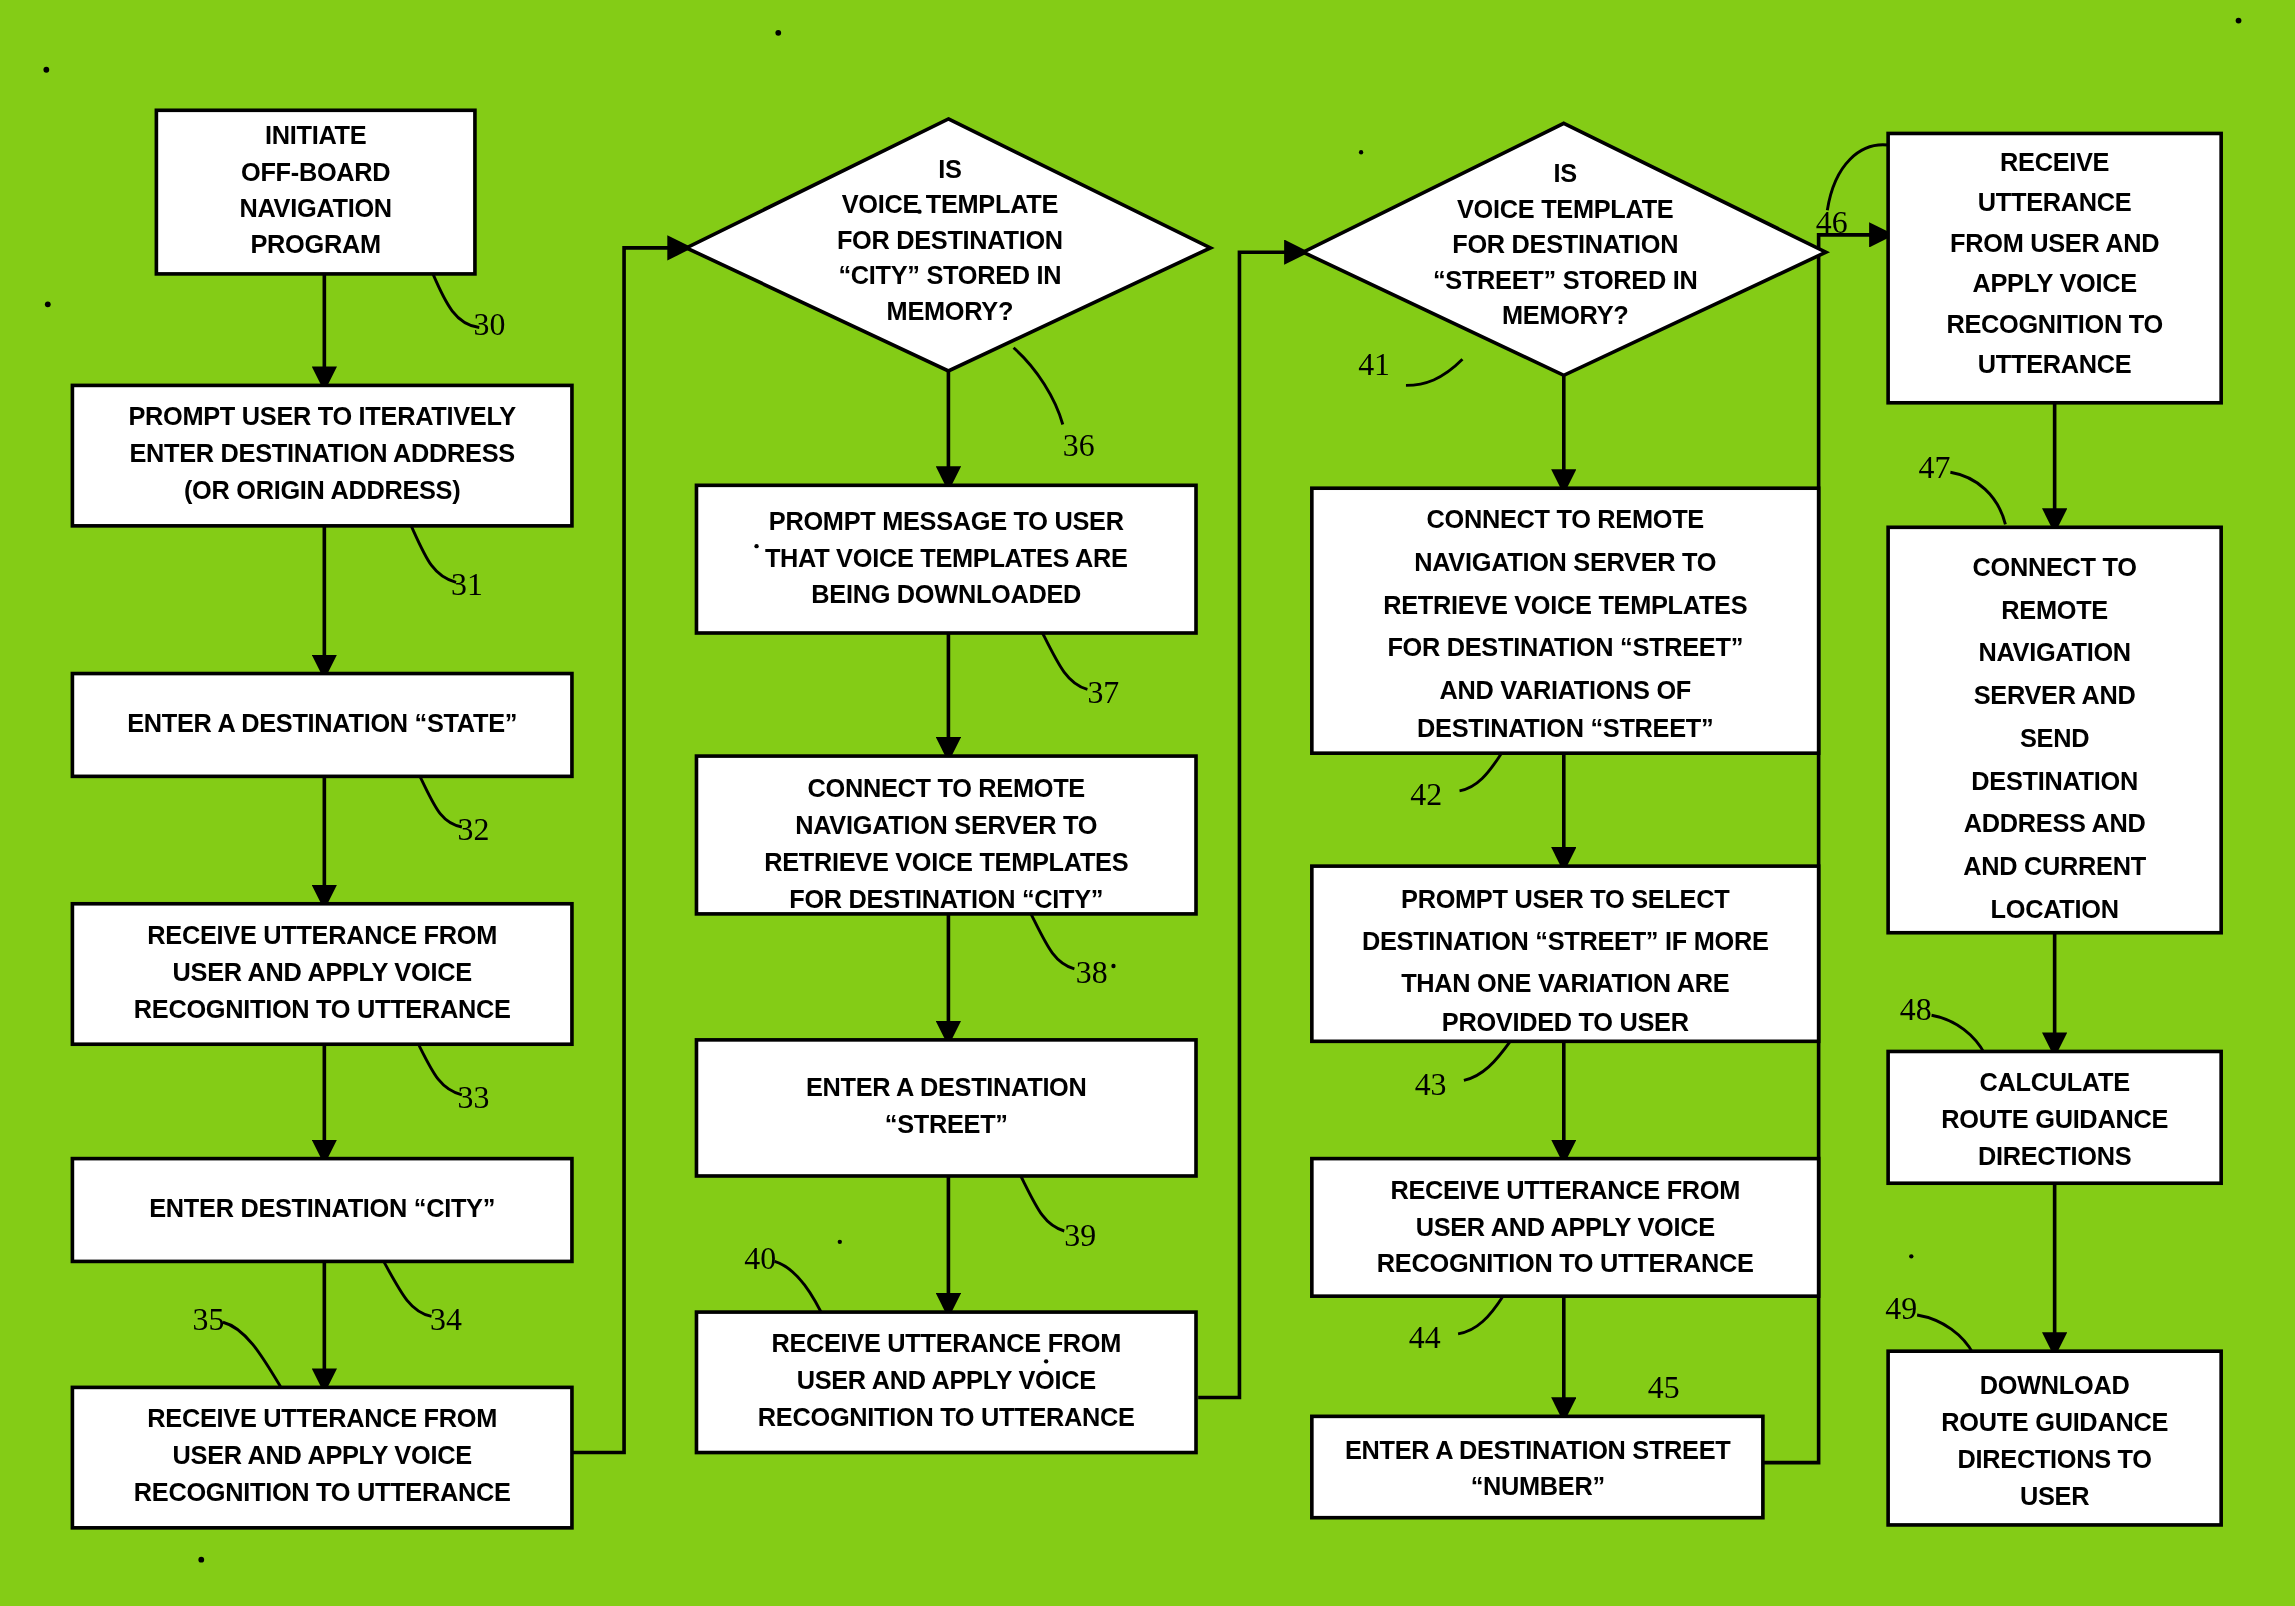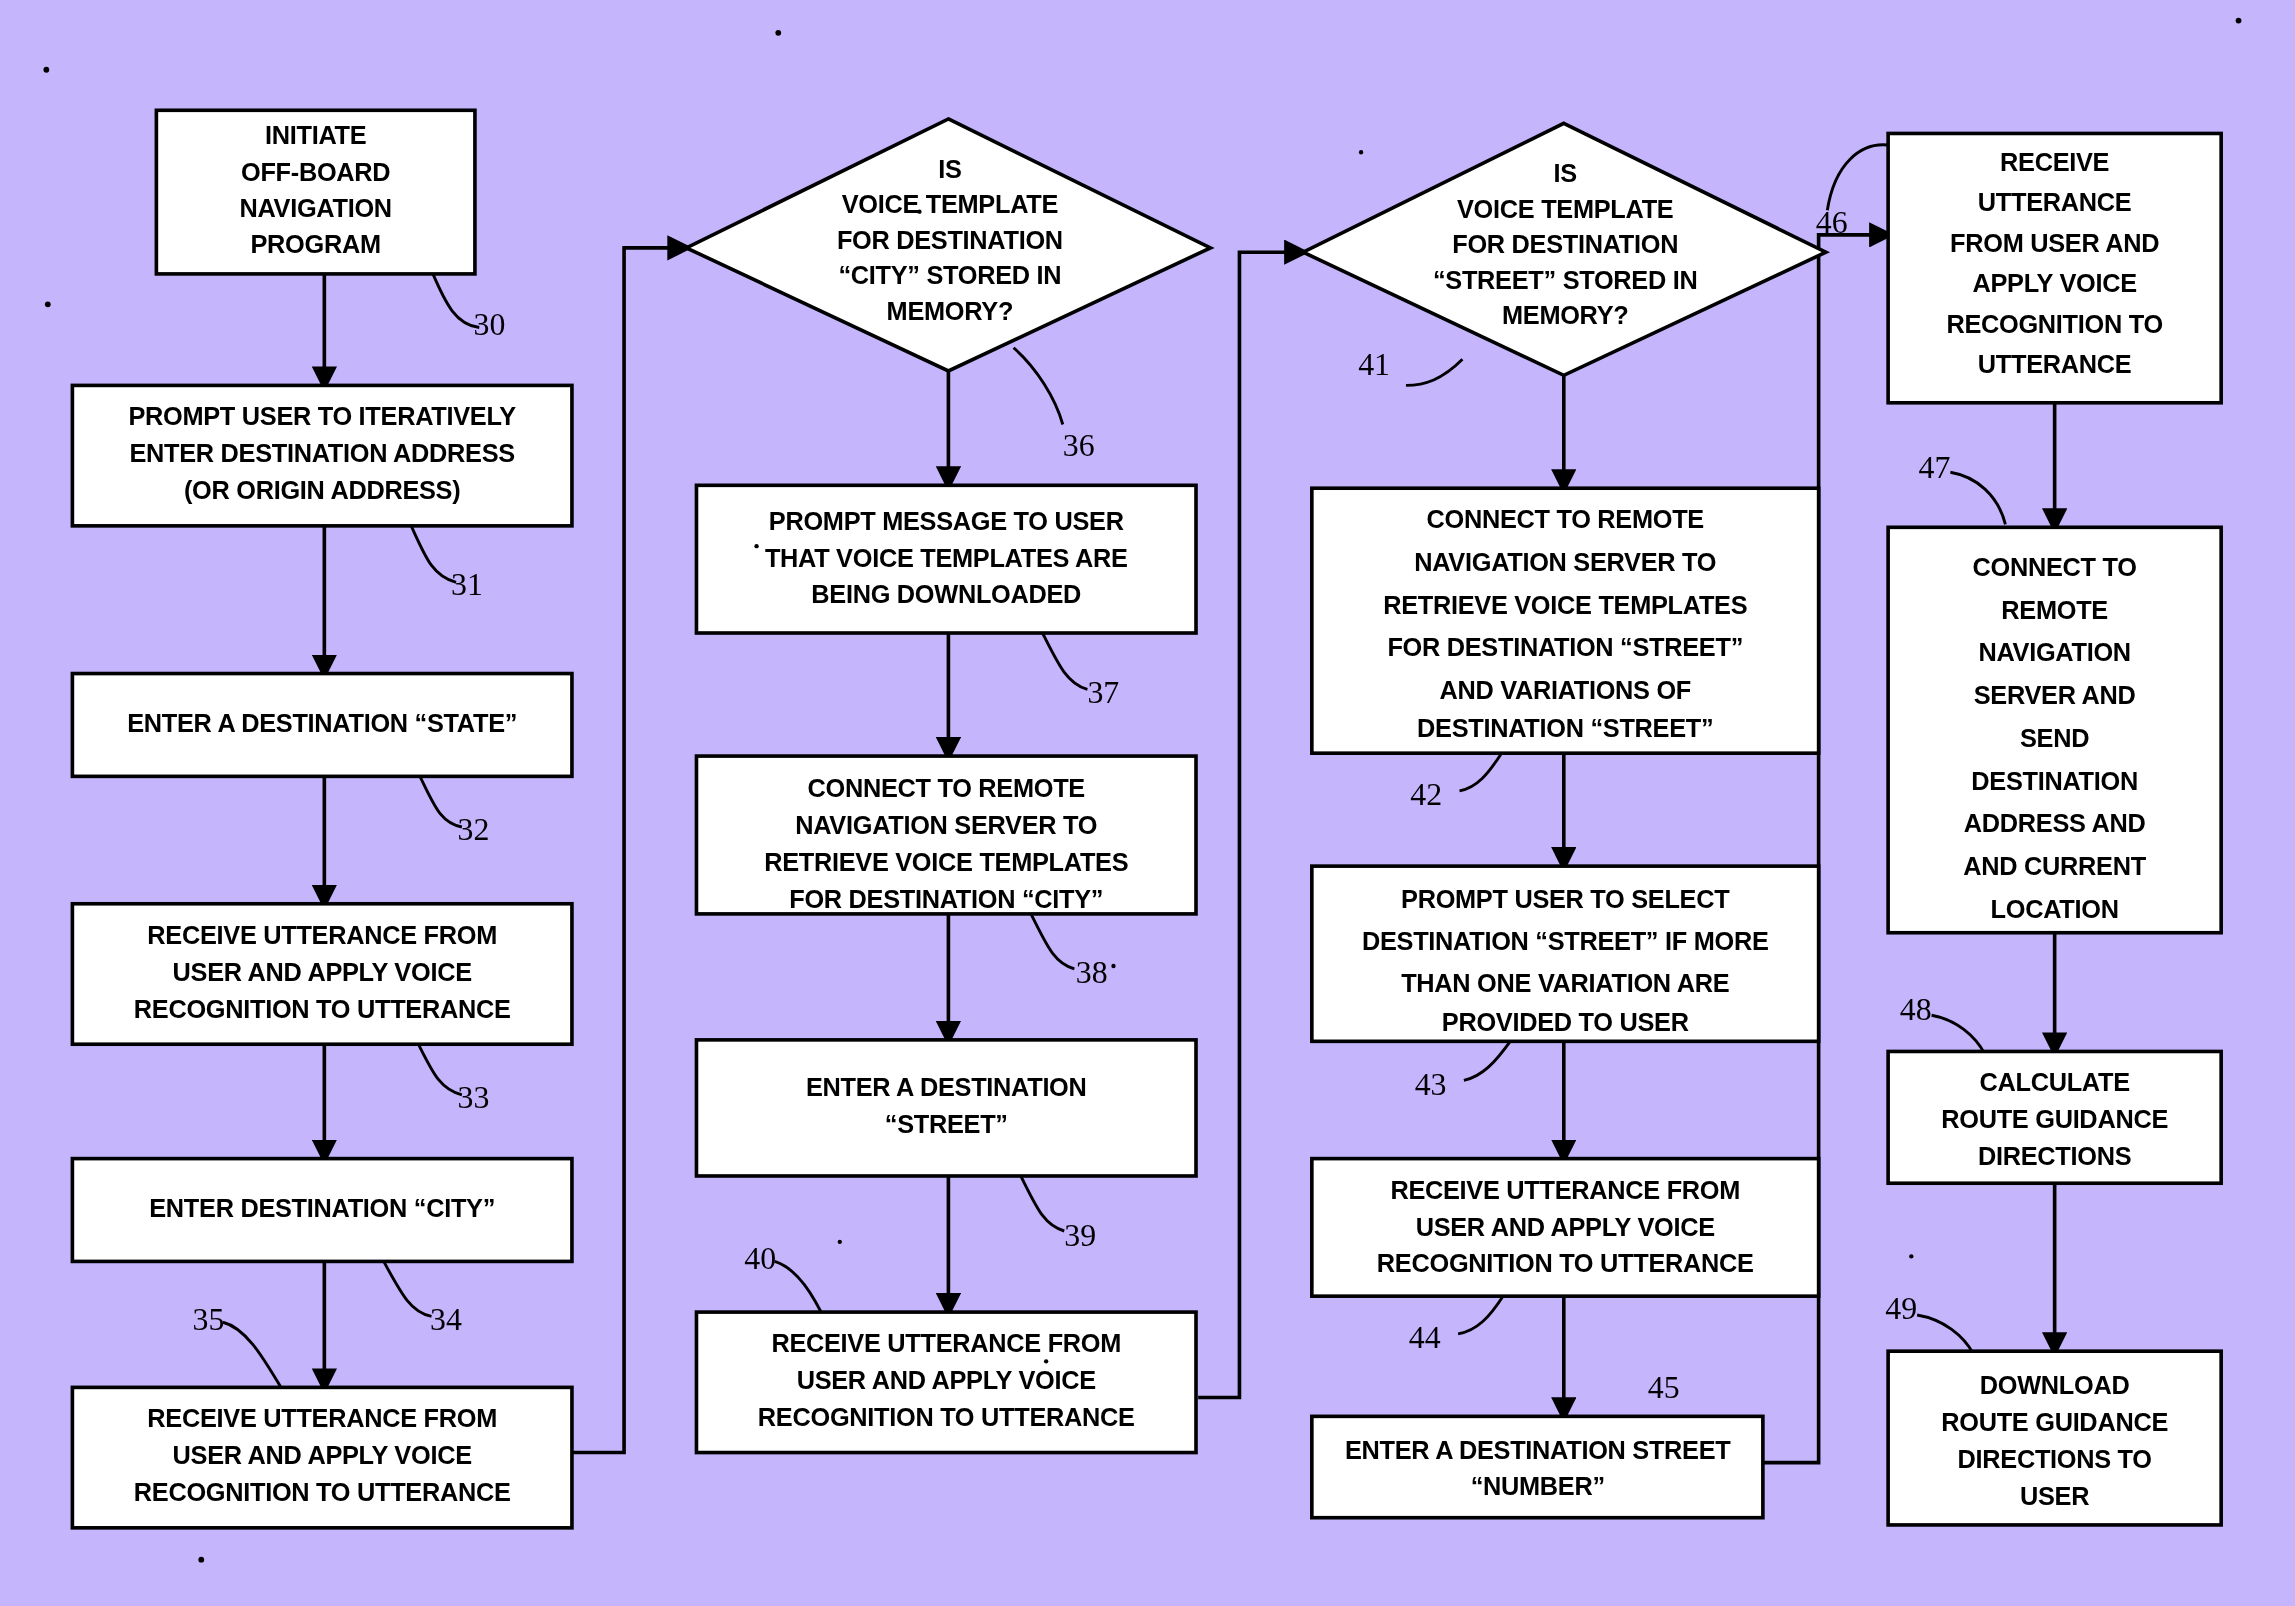--- a/index.html
+++ b/index.html
@@ -4,21 +4,21 @@
 <style>
   html, body {
     margin: 0;
     padding: 0;
     background: #ffffff;
   }
   #page {
     position: relative;
     width: 2295px;
     height: 1607px;
-    background: #c4b5fd;
+    background: #84cc16;
     overflow: hidden;
     font-family: "Liberation Sans", sans-serif;
   }
   svg#canvas {
     position: absolute;
     left: 0;
     top: 0;
     width: 2295px;
     height: 1607px;
   }

